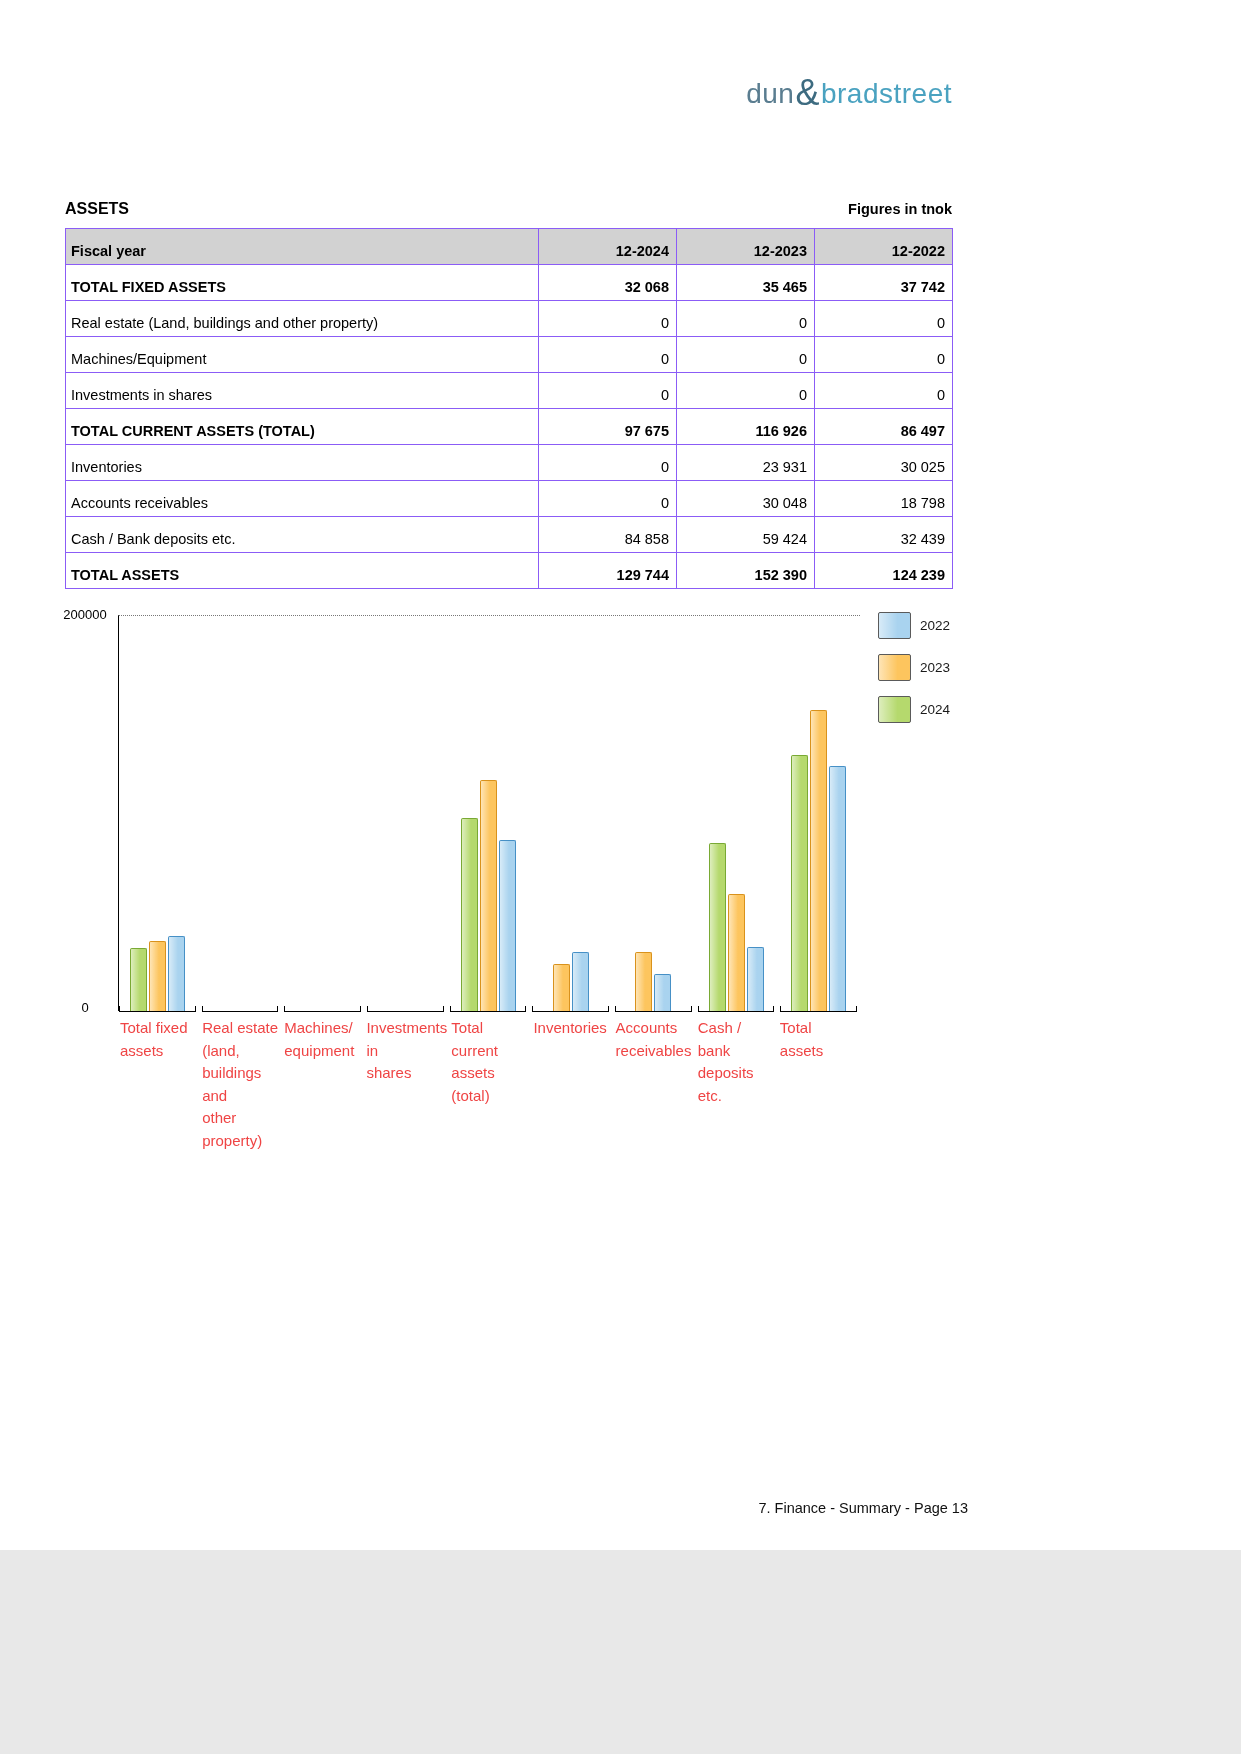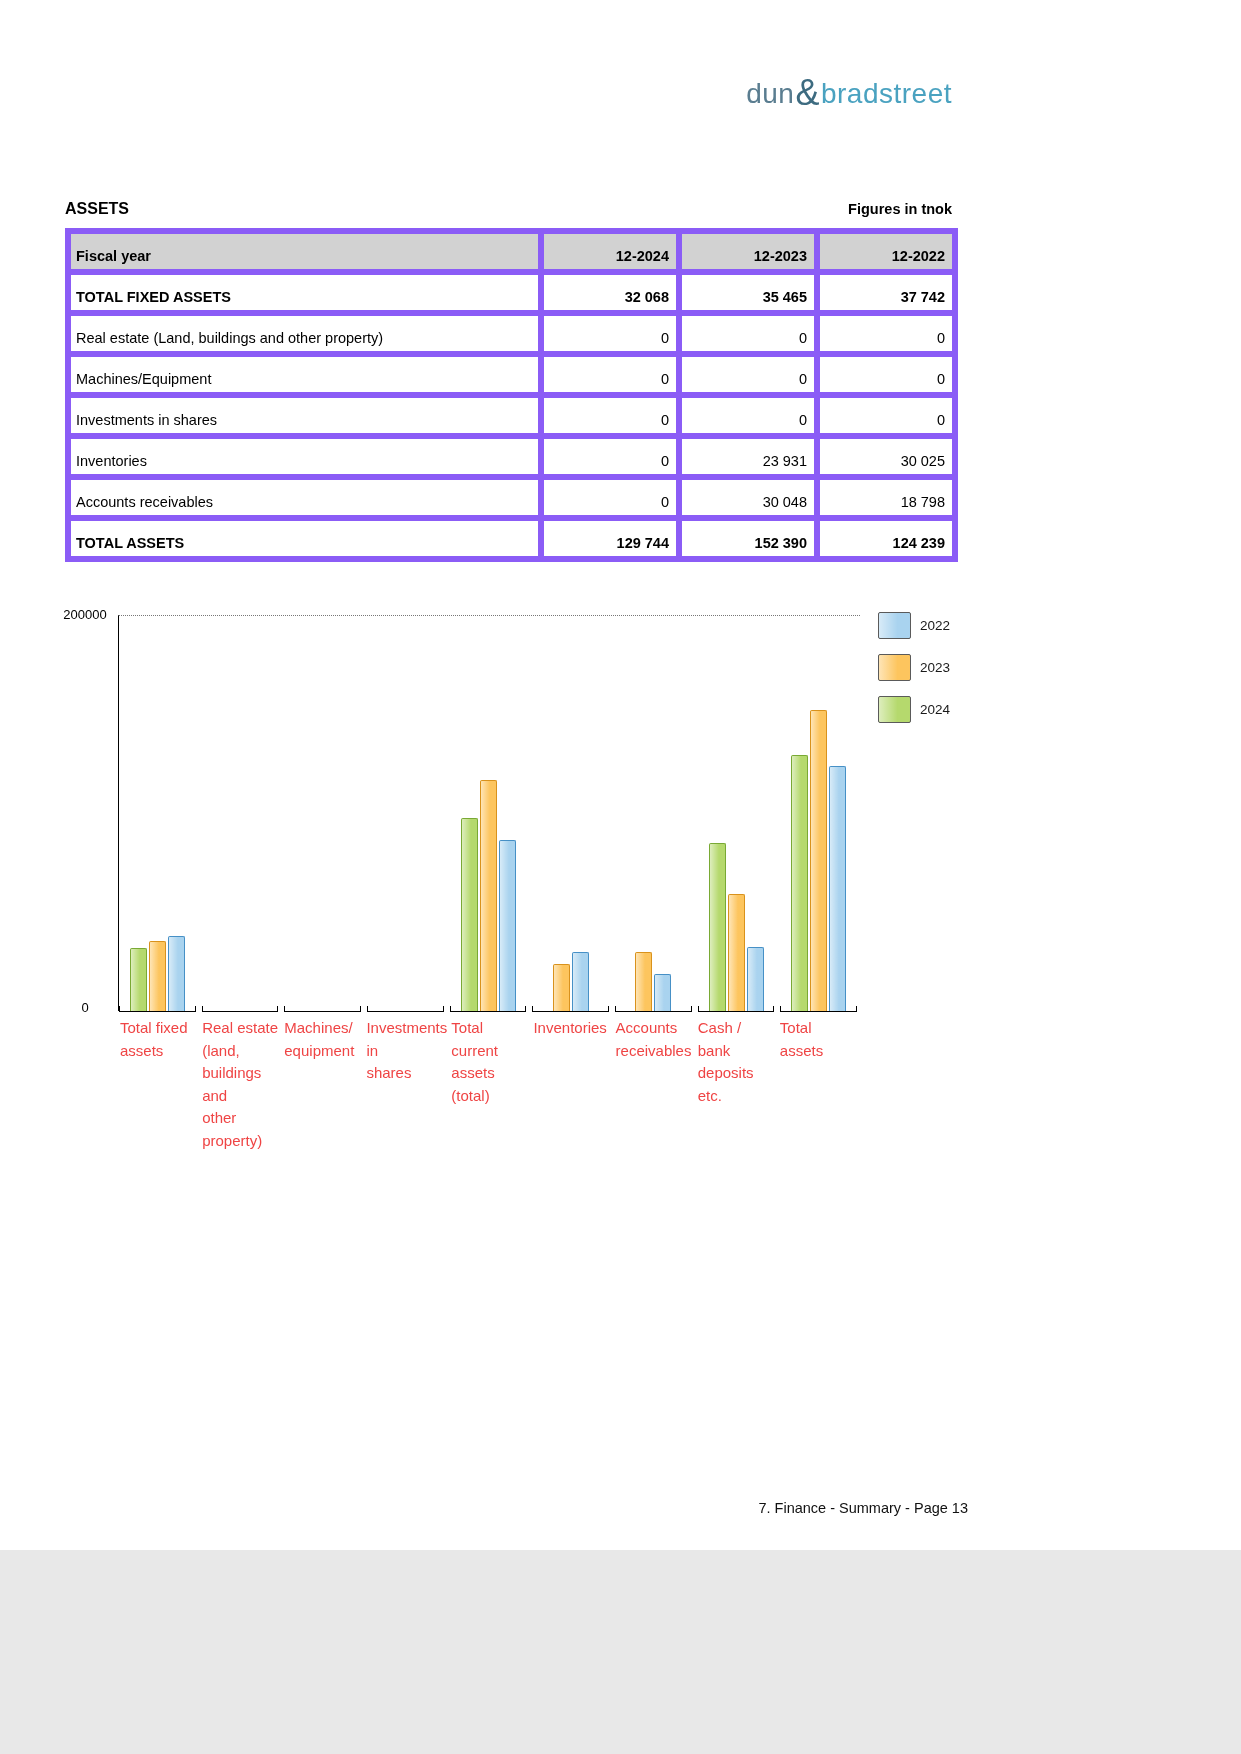--- a/index.html
+++ b/index.html
@@ -32,21 +32,21 @@
   .section-title { font-weight:bold; font-size:16px; }
   .unit-note { font-size:14.5px;font-weight:bold; }
 
   
   table.assets {
     position:absolute; left:65px; top:228px; width:887px;
     border-collapse:collapse; table-layout:fixed;
     font-size:14.5px;
   }
   table.assets th, table.assets td {
-    border:6px solid #8b5cf6;
+    border:1px solid #8b5cf6;
     padding:12px 7px 4px 5px;
     height:19px;
     overflow:hidden; white-space:nowrap;
   }
   table.assets thead th {
     background:#d2d2d2; font-weight:bold; text-align:left;
   }
   table.assets .num { text-align:right; }
   table.assets tr.bold td { font-weight:bold; }
 
@@ -161,31 +161,43 @@
           <td class="num">0</td>
           <td class="num">0</td>
           <td class="num">0</td>
         </tr>
         <tr>
           <td>Investments in shares</td>
           <td class="num">0</td>
           <td class="num">0</td>
           <td class="num">0</td>
         </tr>
+        <tr class="bold">
+          <td>TOTAL CURRENT ASSETS (TOTAL)</td>
+          <td class="num">97 675</td>
+          <td class="num">116 926</td>
+          <td class="num">86 497</td>
+        </tr>
         <tr>
           <td>Inventories</td>
           <td class="num">0</td>
           <td class="num">23 931</td>
           <td class="num">30 025</td>
         </tr>
         <tr>
           <td>Accounts receivables</td>
           <td class="num">0</td>
           <td class="num">30 048</td>
           <td class="num">18 798</td>
+        </tr>
+        <tr>
+          <td>Cash / Bank deposits etc.</td>
+          <td class="num">84 858</td>
+          <td class="num">59 424</td>
+          <td class="num">32 439</td>
         </tr>
         <tr class="bold">
           <td>TOTAL ASSETS</td>
           <td class="num">129 744</td>
           <td class="num">152 390</td>
           <td class="num">124 239</td>
         </tr>
       </tbody>
   </table>
 

